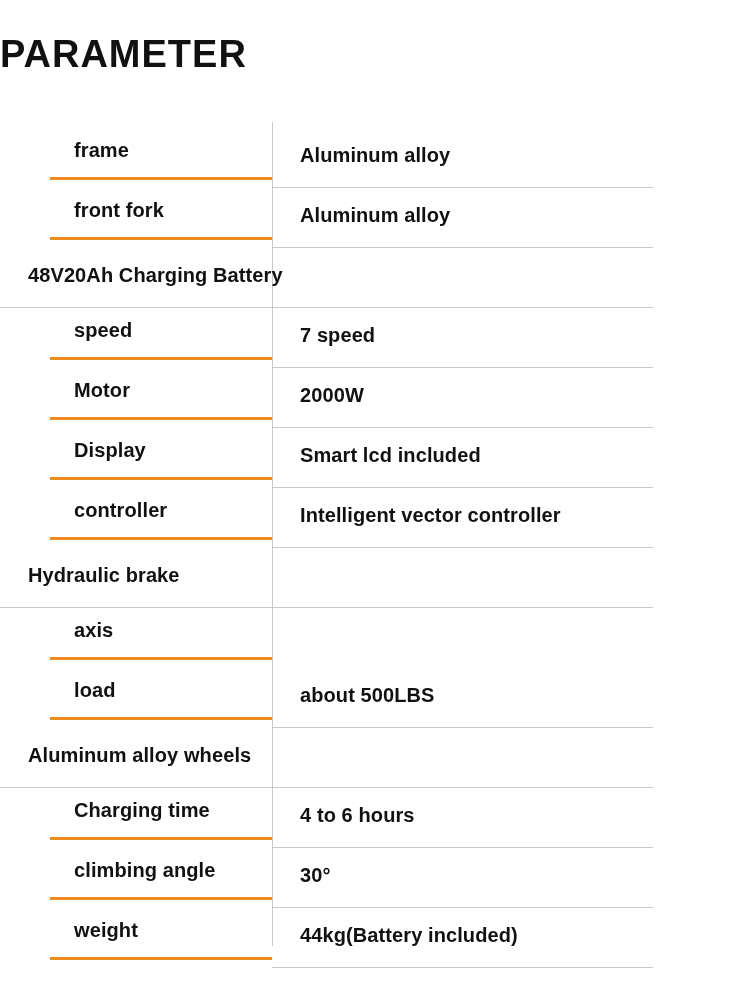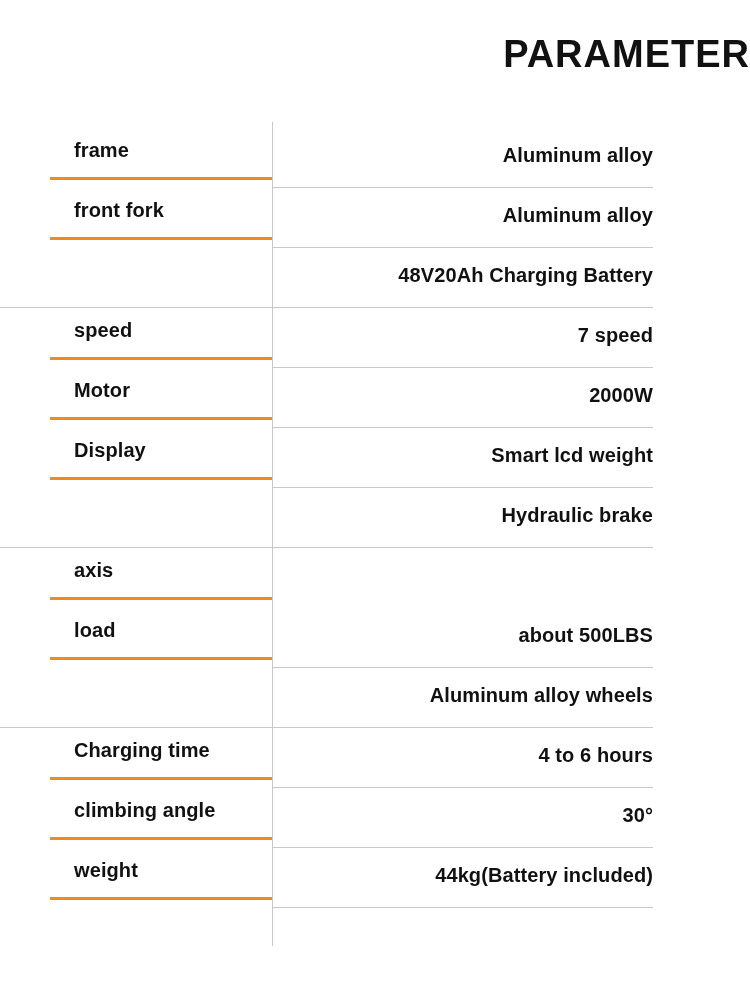--- a/index.html
+++ b/index.html
@@ -15,28 +15,27 @@
     overflow: hidden;
   }
   .page {
     position: relative;
     width: 750px;
     height: 1000px;
     background: #ffffff;
     box-sizing: border-box;
   }
   .title {
-    text-align: right;
+    text-align: left;
     font-size: 38px;
     font-weight: bold;
     letter-spacing: 1px;
     color: #111111;
     padding-top: 33px;
     margin: 0;
-    padding-left: 33px;
   }
   .spec-table {
     margin-top: 44px;
     width: 699px;
   }
   .spec-row {
     position: relative;
     display: flex;
     align-items: stretch;
     height: 60px;
@@ -66,21 +65,20 @@
     background: #f08a1e;
   }
   .spec-value-cell {
     position: relative;
     flex: 1 1 auto;
     display: flex;
     align-items: center;
     padding-left: 28px;
     box-sizing: border-box;
     margin-right: 46px;
-    justify-content: flex-end;
   }
   .spec-value {
     font-size: 20px;
     font-weight: bold;
     color: #111111;
     line-height: 1.1;
     letter-spacing: 0.1px;
     position: relative;
     top: 5px;
   }
@@ -162,25 +160,35 @@
         <div class="spec-value-underline" style="background: rgb(201, 201, 201);"></div>
       </div>
     </div>
 
     <div class="spec-row">
       <div class="spec-label-cell">
         <span class="spec-label">Display</span>
         <div class="spec-label-underline" style="background: rgb(240, 138, 30);"></div>
       </div>
       <div class="spec-value-cell">
-        <span class="spec-value">Smart lcd weight</span>
-        <div class="spec-value-underline" style="background: rgb(201, 201, 201);"></div>
-      </div>
-    </div>
-
+        <span class="spec-value">Smart lcd included</span>
+        <div class="spec-value-underline" style="background: rgb(201, 201, 201);"></div>
+      </div>
+    </div>
+
+    <div class="spec-row">
+      <div class="spec-label-cell">
+        <span class="spec-label">controller</span>
+        <div class="spec-label-underline" style="background: rgb(240, 138, 30);"></div>
+      </div>
+      <div class="spec-value-cell">
+        <span class="spec-value">Intelligent vector controller</span>
+        <div class="spec-value-underline" style="background: rgb(201, 201, 201);"></div>
+      </div>
+    </div>
 
     <div class="spec-row">
       <div class="spec-value-cell">
         <span class="spec-value">Hydraulic brake</span>
         <div class="spec-value-underline" style="background: rgb(201, 201, 201);"></div>
       </div>
     </div>
 
     <div class="spec-row">
       <div class="spec-label-cell">

